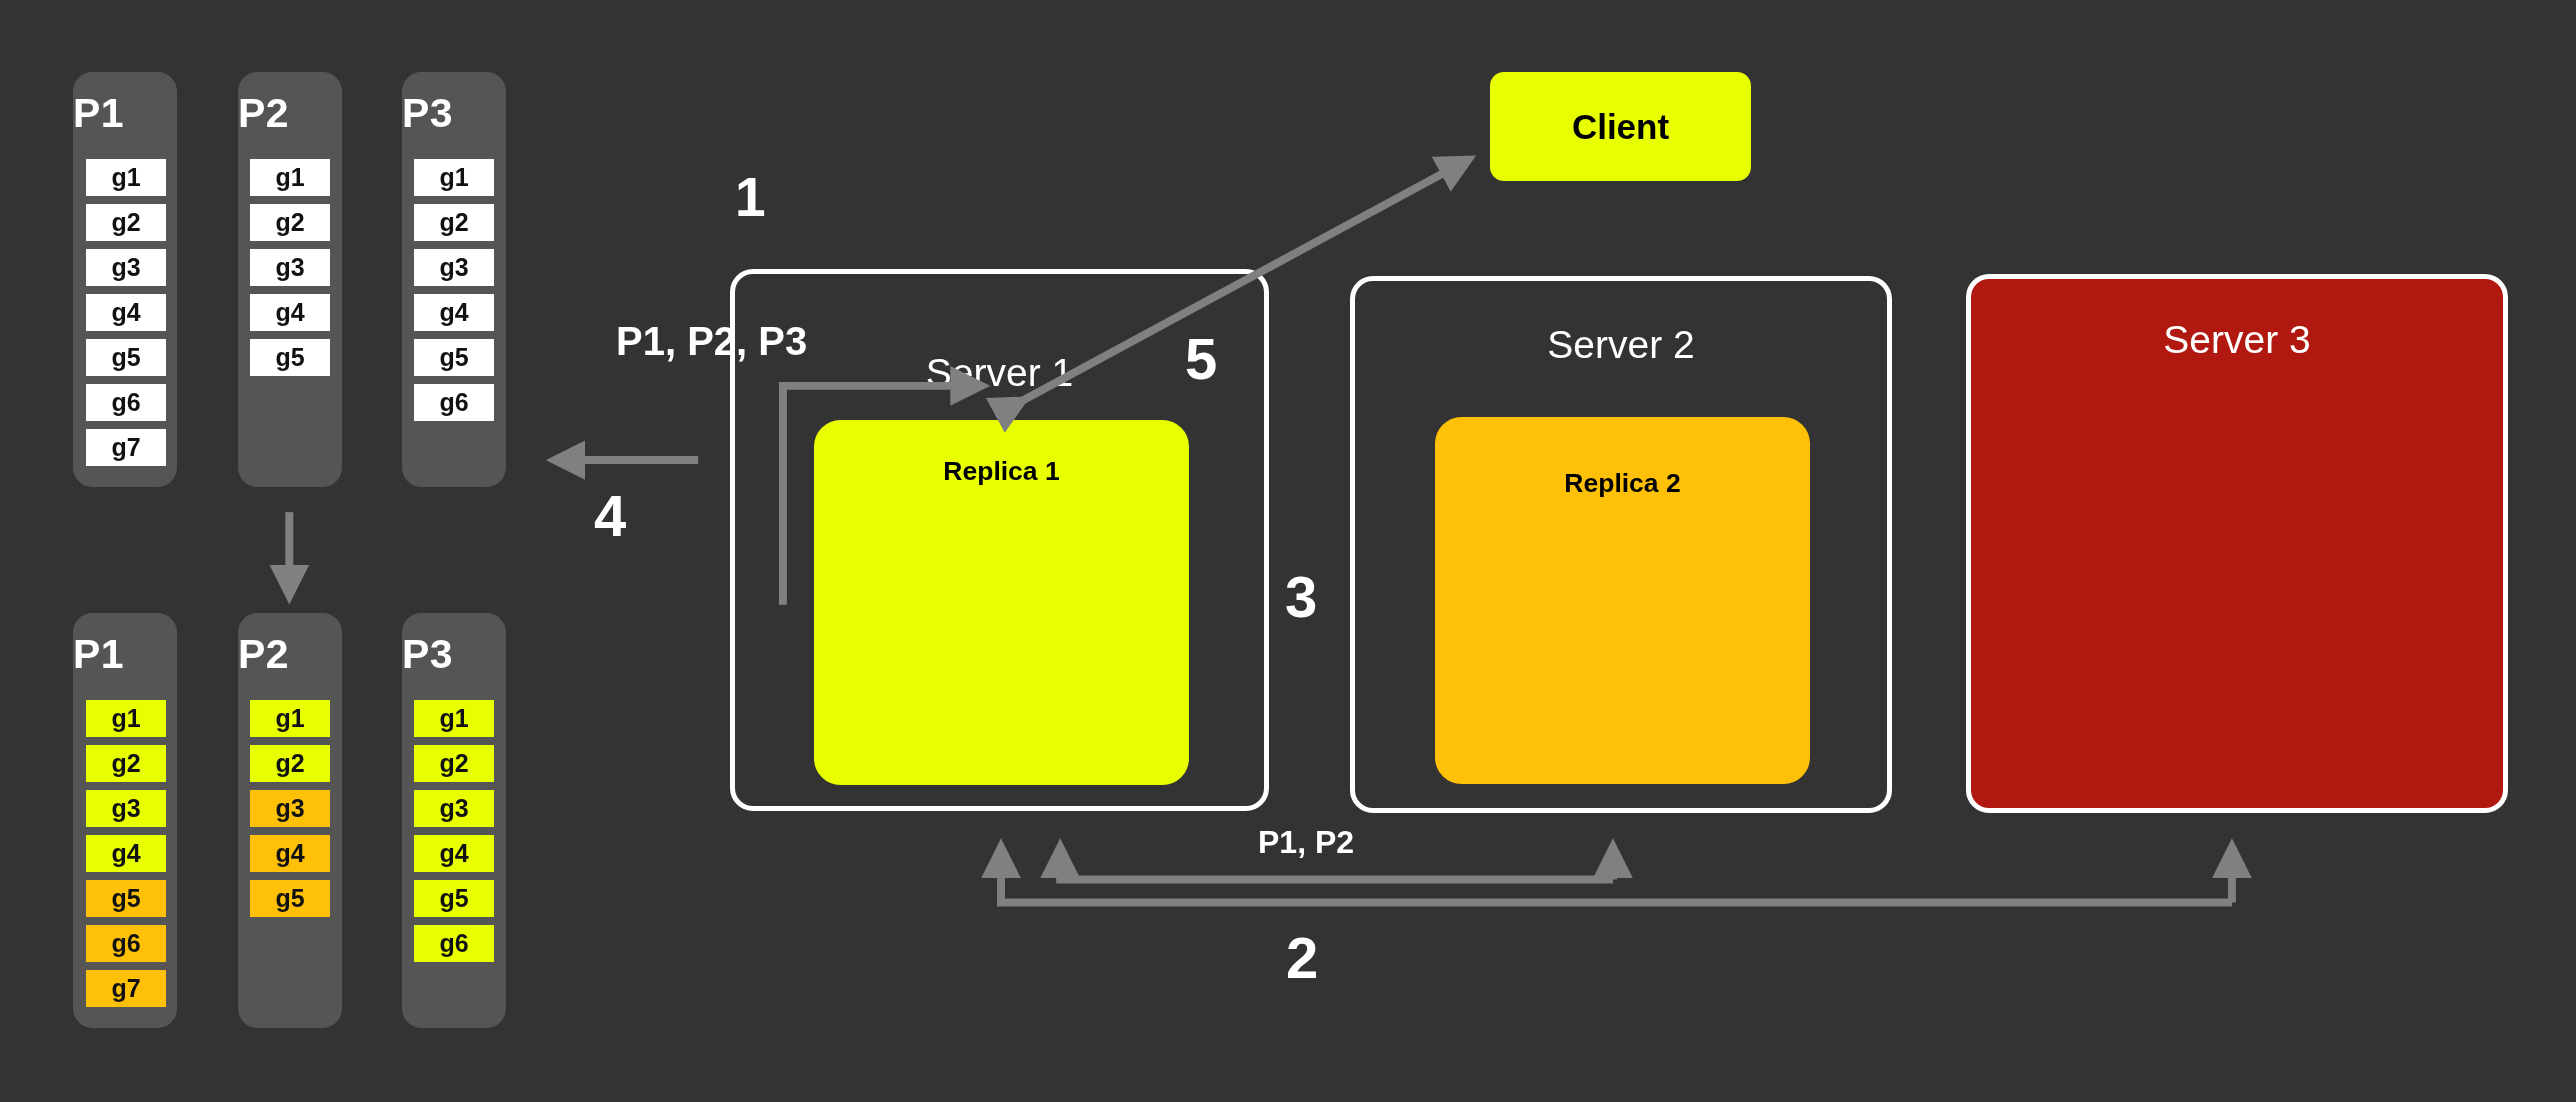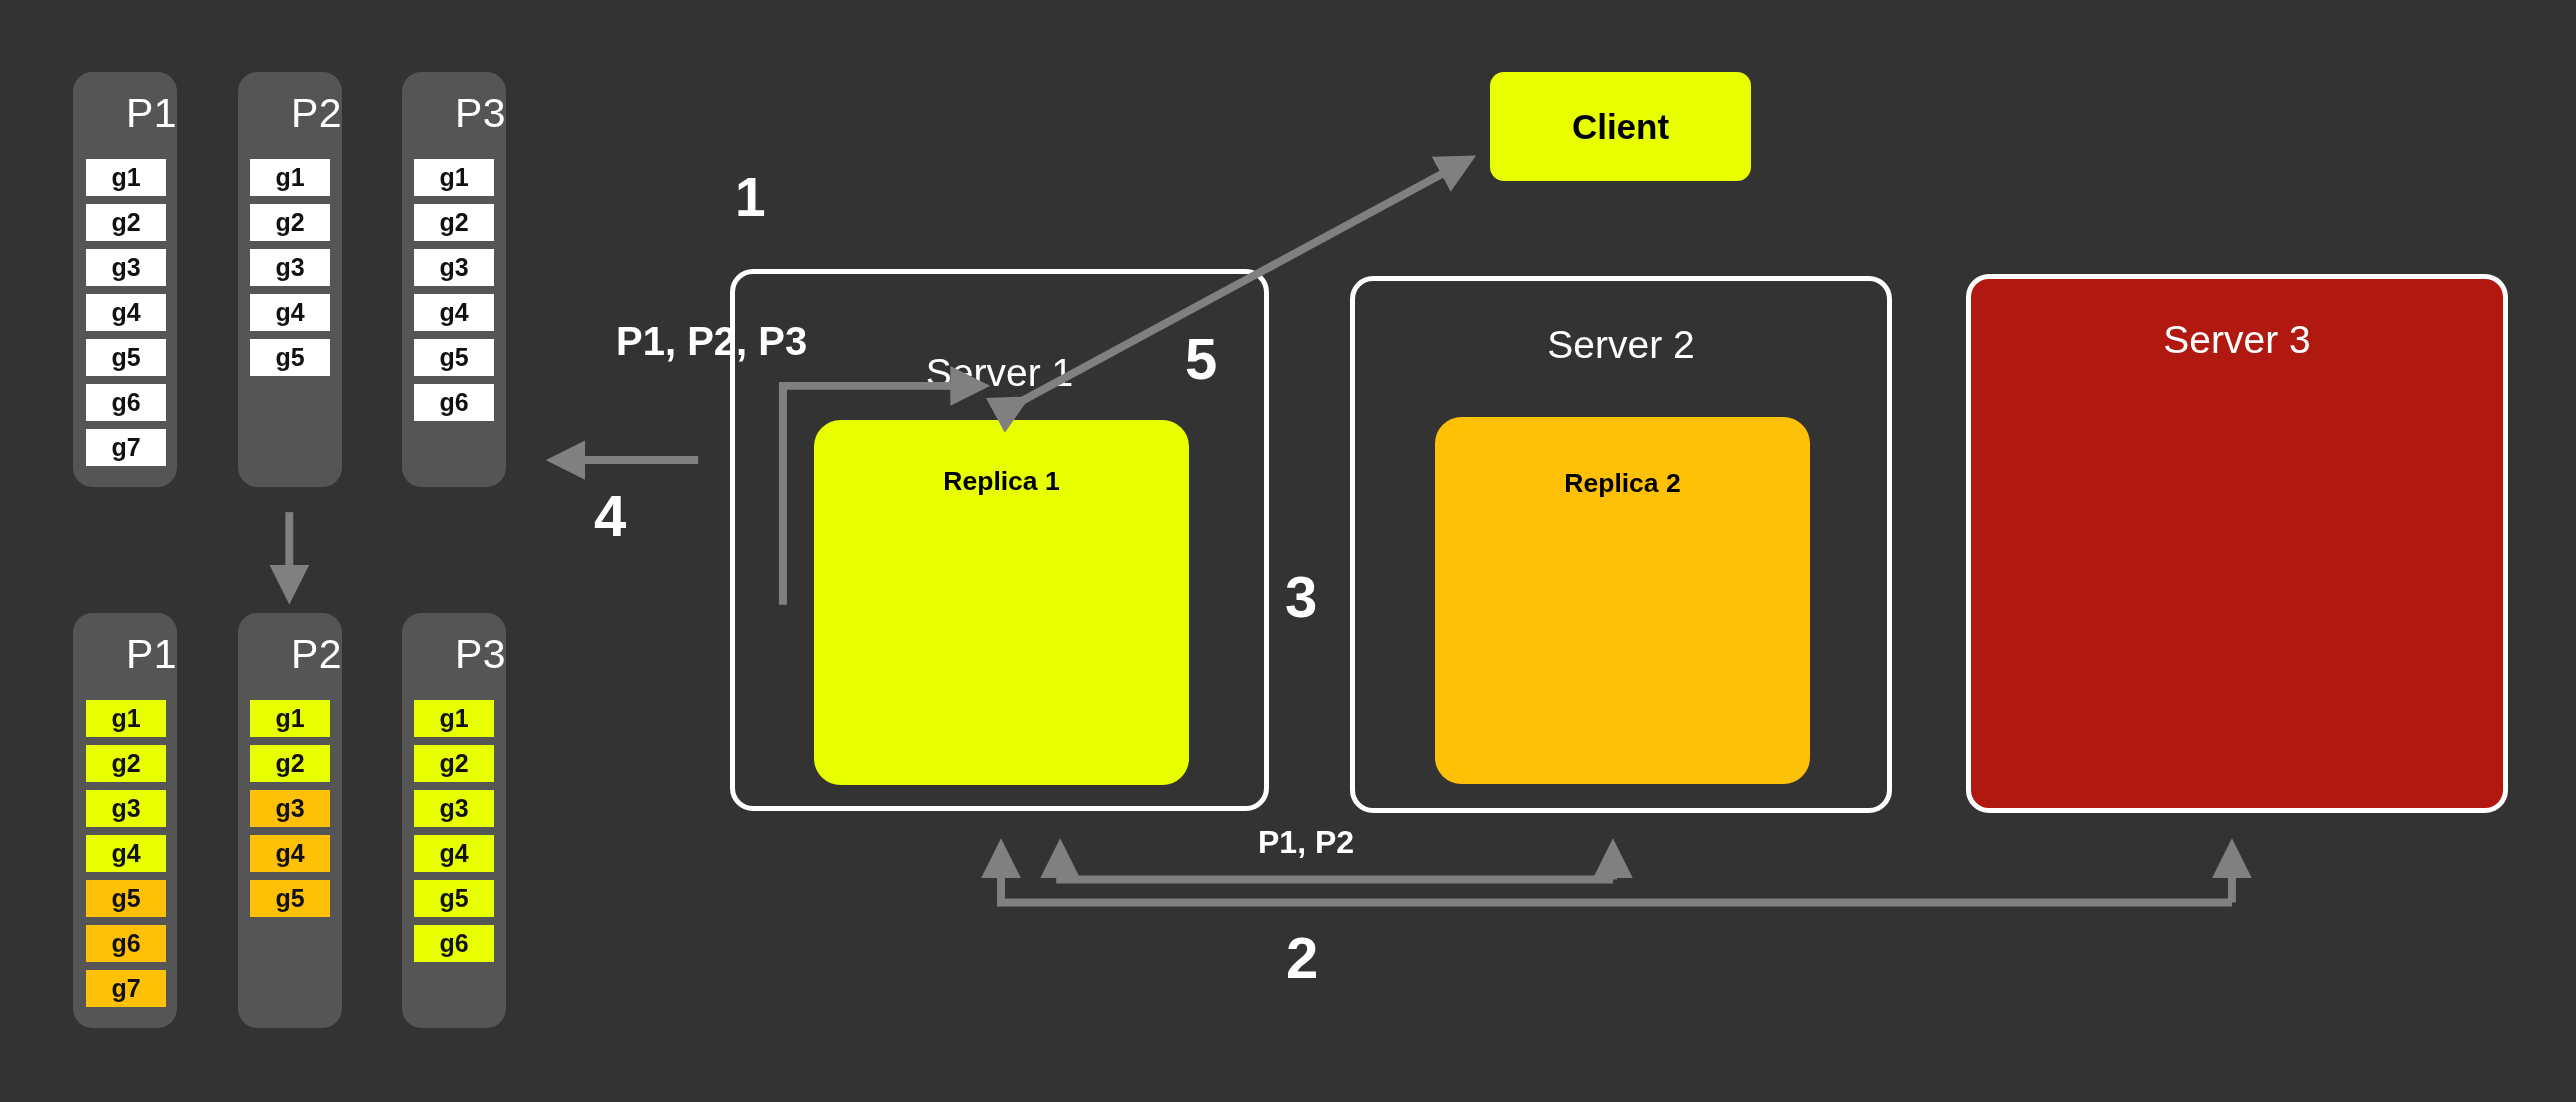--- a/index.html
+++ b/index.html
@@ -1,22 +1,22 @@
 <!DOCTYPE html>
 <html style="font-size:14px"><head>
 <meta charset="utf-8">
 <style>
   html,body{margin:0;padding:0;background:#333333;}
   body{font-family:"Liberation Sans","DejaVu Sans",sans-serif;}
   #stage{position:relative;width:2576px;height:1102px;background:#333333;overflow:hidden;}
 
   
   .pcol{position:absolute;background:#555555;border-radius:19.4px;box-sizing:border-box;}
-  .pcol-title{position:absolute;left:0;right:0;text-align:right;color:#ffffff;
-              font-size:41px;font-weight:400;letter-spacing:0.4px;}
+  .pcol-title{position:absolute;left:0;right:0;text-align:left;color:#ffffff;
+              font-size:41px;font-weight:700;letter-spacing:0.4px;}
   .pcell{position:absolute;box-sizing:border-box;text-align:center;color:#111111;
          font-size:25px;font-weight:bold;line-height:37px;background:#ffffff;}
 
   
   .server{position:absolute;box-sizing:border-box;border:5.3px solid #ffffff;border-radius:23px;
           background:transparent;}
   .server.red{background:#b01810;}
   .server-title{position:absolute;left:0;right:0;text-align:center;color:#ffffff;
                 font-size:39px;font-weight:400;}
   .replica{position:absolute;box-sizing:border-box;border-radius:26.5px;
@@ -93,21 +93,21 @@
   <div class="pcell" style="left:414px;top:790px;width:80px;height:37px;background:#e8ff00;">g3</div>
   <div class="pcell" style="left:414px;top:835px;width:80px;height:37px;background:#e8ff00;">g4</div>
   <div class="pcell" style="left:414px;top:880px;width:80px;height:37px;background:#e8ff00;">g5</div>
   <div class="pcell" style="left:414px;top:925px;width:80px;height:37px;background:#e8ff00;">g6</div>
 
   <div class="client" style="left:1490px;top:72px;width:261px;height:109px;">Client</div>
 
   <div class="server" style="left:730px;top:269px;width:539px;height:542px;">
     <div class="server-title" style="top:49px;margin-top:28px;">Server 1</div>
   </div>
-  <div class="replica" style="left:814px;top:420px;width:375px;height:365px;background:#e8ff00;padding-top:46px;">Replica 1</div>
+  <div class="replica" style="left:814px;top:420px;width:375px;height:365px;background:#e8ff00;padding-top:36px;">Replica 1</div>
 
   <div class="server" style="left:1350px;top:276px;width:542px;height:537px;">
     <div class="server-title" style="top:42px;">Server 2</div>
   </div>
   <div class="replica" style="left:1435px;top:417px;width:375px;height:367px;background:#ffc107;padding-top:51px;">Replica 2</div>
 
   <div class="server red" style="left:1966px;top:274px;width:542px;height:539px;">
     <div class="server-title" style="top:30px;margin-top:9px;">Server 3</div>
   </div>
 

